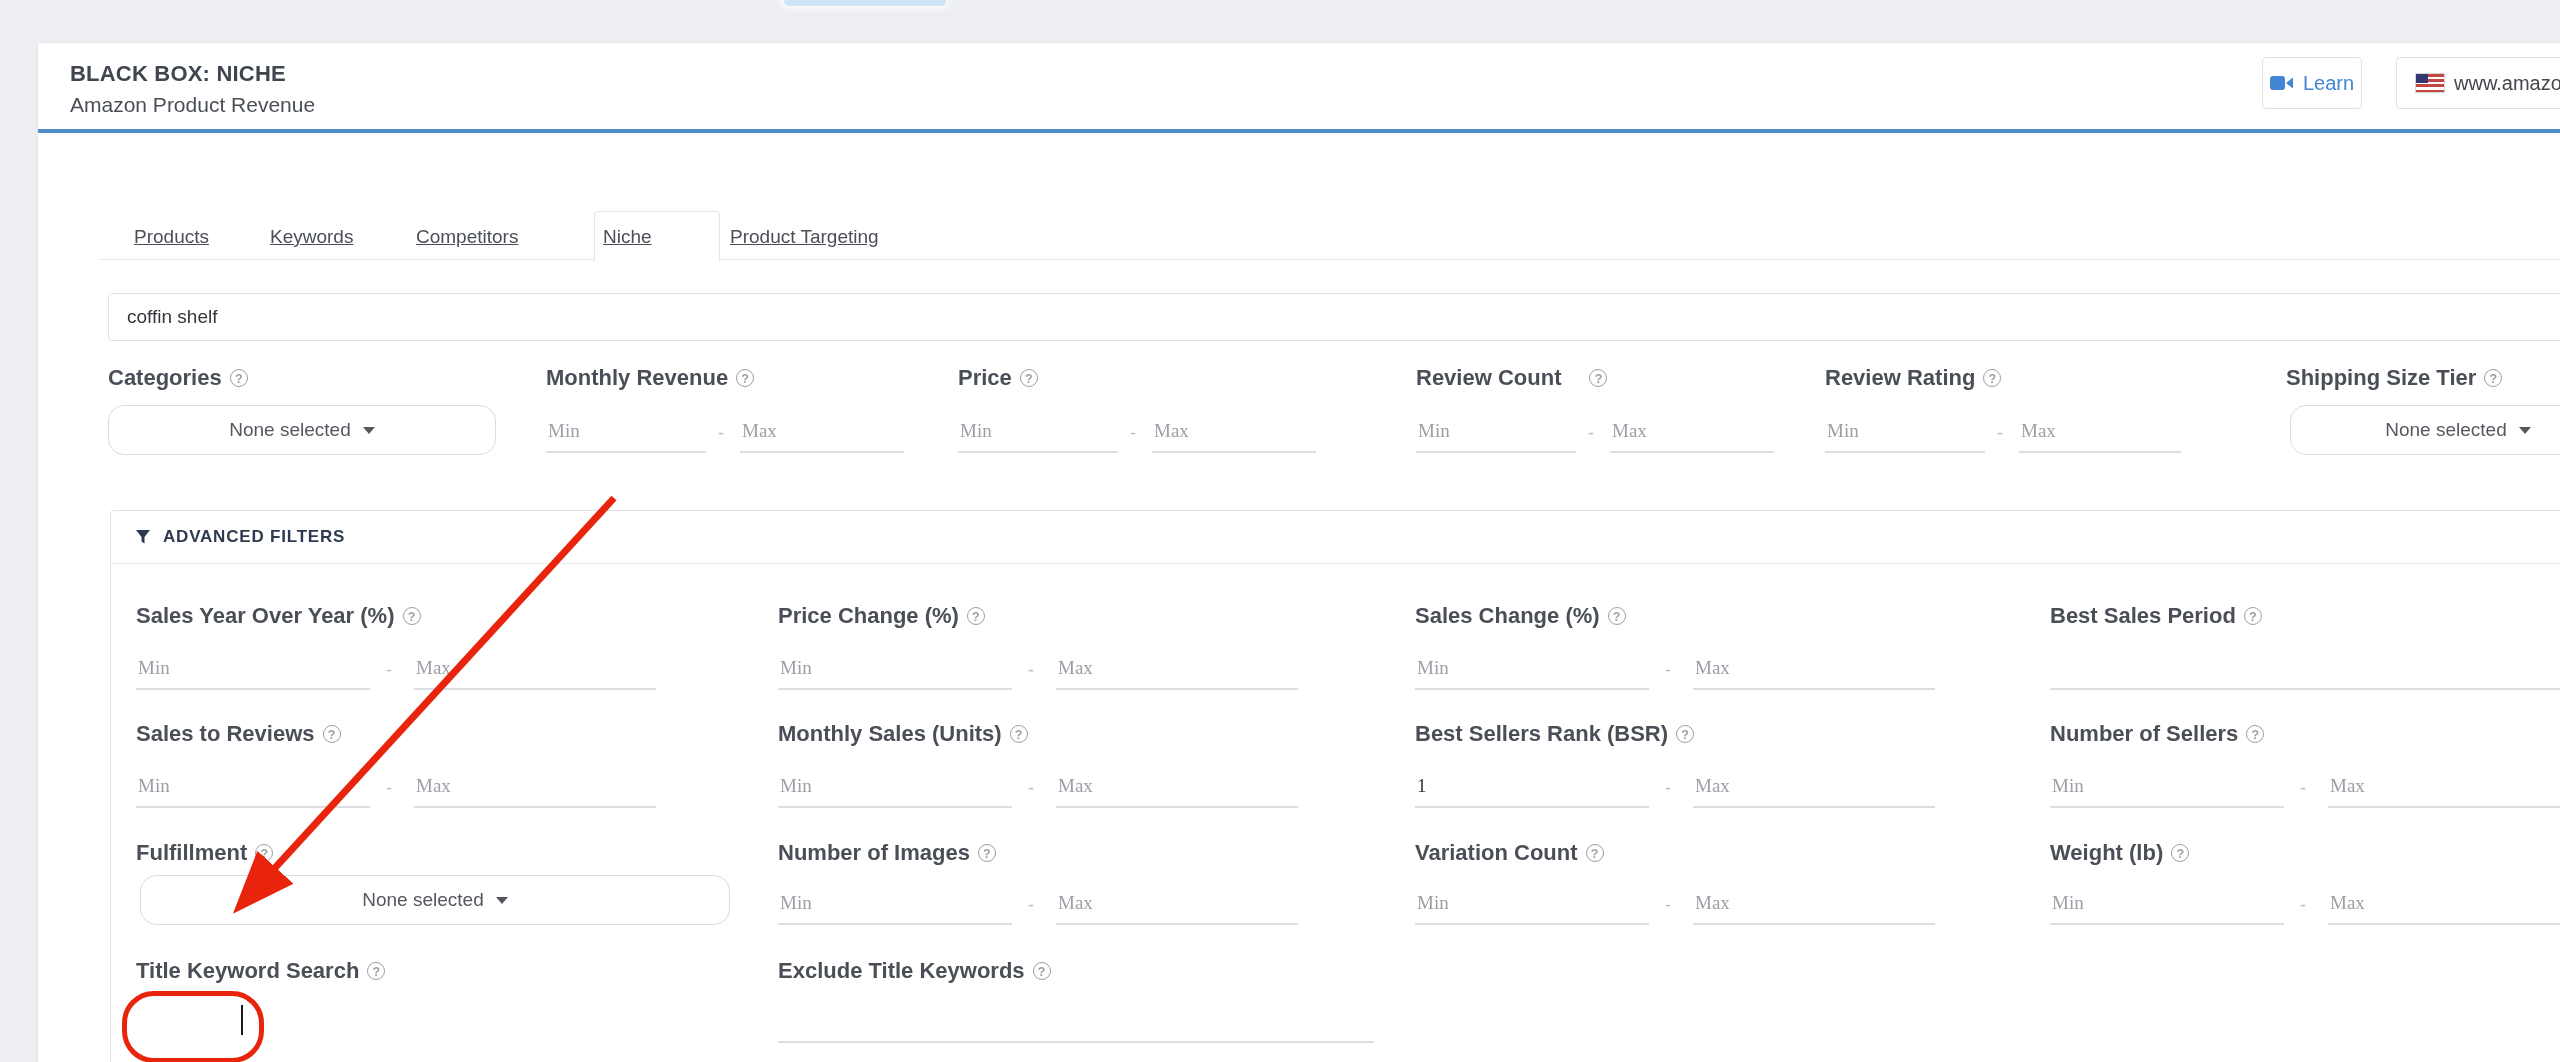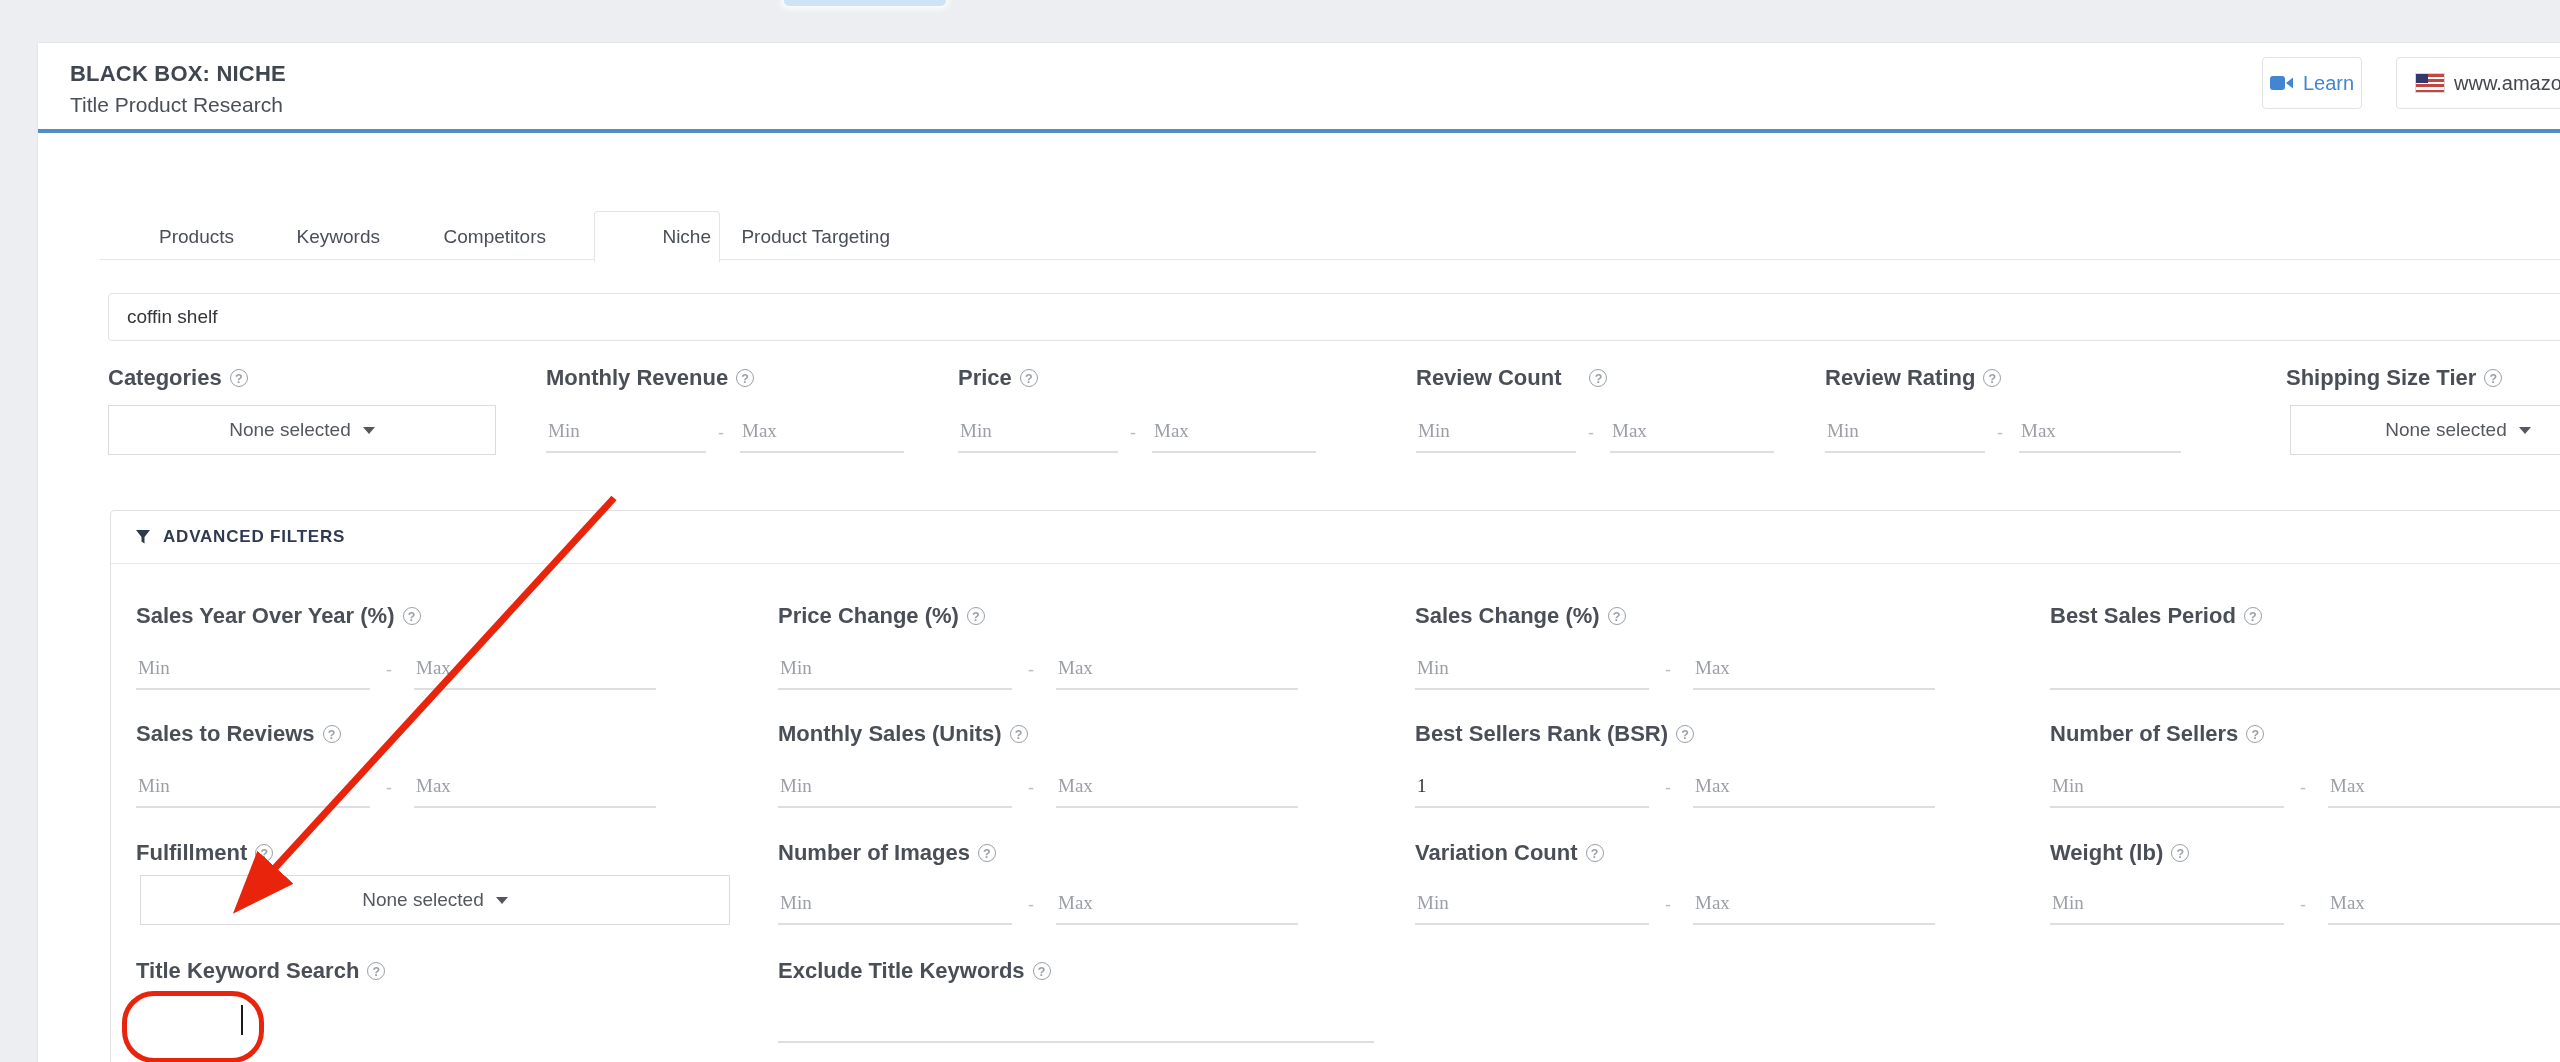--- a/index.html
+++ b/index.html
@@ -38,22 +38,22 @@
     background:repeating-linear-gradient(#c5463e 0 2.6px,#fff 2.6px 5.2px);
     border:0.5px solid #d6d6d6;
   }
   .flag::before{
     content:"";position:absolute;left:0;top:0;width:12px;height:9px;background:#33386e;
   }
 
   
   .tabbar-line{position:absolute;left:62px;top:216px;width:2498px;height:1px;background:#e4e6e9;}
   .tab{
-    position:absolute;top:172px;height:44px;display:flex;align-items:center;justify-content:flex-end;
-    font-size:19px;color:#4a4f57;cursor:pointer;padding:0 8px;
+    position:absolute;top:172px;height:44px;display:flex;align-items:center;justify-content:flex-start;
+    font-size:19px;color:#4a4f57;cursor:pointer;padding:0 8px;text-decoration:underline;
   }
   .tab.active{
     top:168px;height:50px;background:#fff;border:1px solid #e2e4e7;border-bottom:none;
     border-radius:4px 4px 0 0;z-index:2;
   }
 
   
   .search-box{
     position:absolute;left:70px;top:250px;width:2510px;height:48px;
     border:1px solid #e0e2e5;border-radius:4px;background:#fff;box-sizing:border-box;
@@ -74,21 +74,21 @@
     box-sizing:border-box;flex:0 0 18px;cursor:pointer;
   }
   .qmark::before{content:"?";}
   .u-input{
     position:absolute;border:none;border-bottom:2px solid #dcdee1;background:transparent;
     outline:none;font-size:19px;color:#2f3236;height:40px;padding:0 2px;font-family:Liberation Serif, serif;
   }
   .u-input::placeholder{color:#9b9fa5;opacity:1;}
   .dash{position:absolute;color:#b9bcc0;font-size:18px;}
   .dropdown{
-    position:absolute;height:50px;border:1px solid #d9dbde;border-radius:0;background:#fff;
+    position:absolute;height:50px;border:1px solid #d9dbde;border-radius:16px;background:#fff;
     display:flex;align-items:center;justify-content:center;gap:12px;
     font-size:19px;color:#54585e;cursor:pointer;box-sizing:border-box;
   }
   .caret{width:0;height:0;border-left:6px solid transparent;border-right:6px solid transparent;border-top:7px solid #54585e;}
 
   
   .adv-panel{
     position:absolute;left:72px;top:467px;width:2520px;height:591px;
     border:1px solid #dfe1e4;border-radius:4px;background:#fff;box-sizing:border-box;
   }
@@ -117,21 +117,21 @@
 <body>
 
 <div id="screen">
 
   <div class="top-sliver"></div>
 
   <div class="card">
 
     <div class="card-header">
       <div class="hdr-title">BLACK BOX: NICHE</div>
-      <div class="hdr-sub">Title Product Research</div>
+      <div class="hdr-sub">Amazon Product Revenue</div>
 
       <button class="hdr-btn learn-btn">
         <svg width="24" height="16" viewBox="0 0 24 16">
           <rect x="0" y="1" width="15" height="14" rx="3" fill="#4285d3"></rect>
           <polygon points="16,8 23,2.5 23,13.5" fill="#4285d3"></polygon>
         </svg>
         <span>Learn</span>
       </button>
 
       <button class="hdr-btn mkt-btn">

